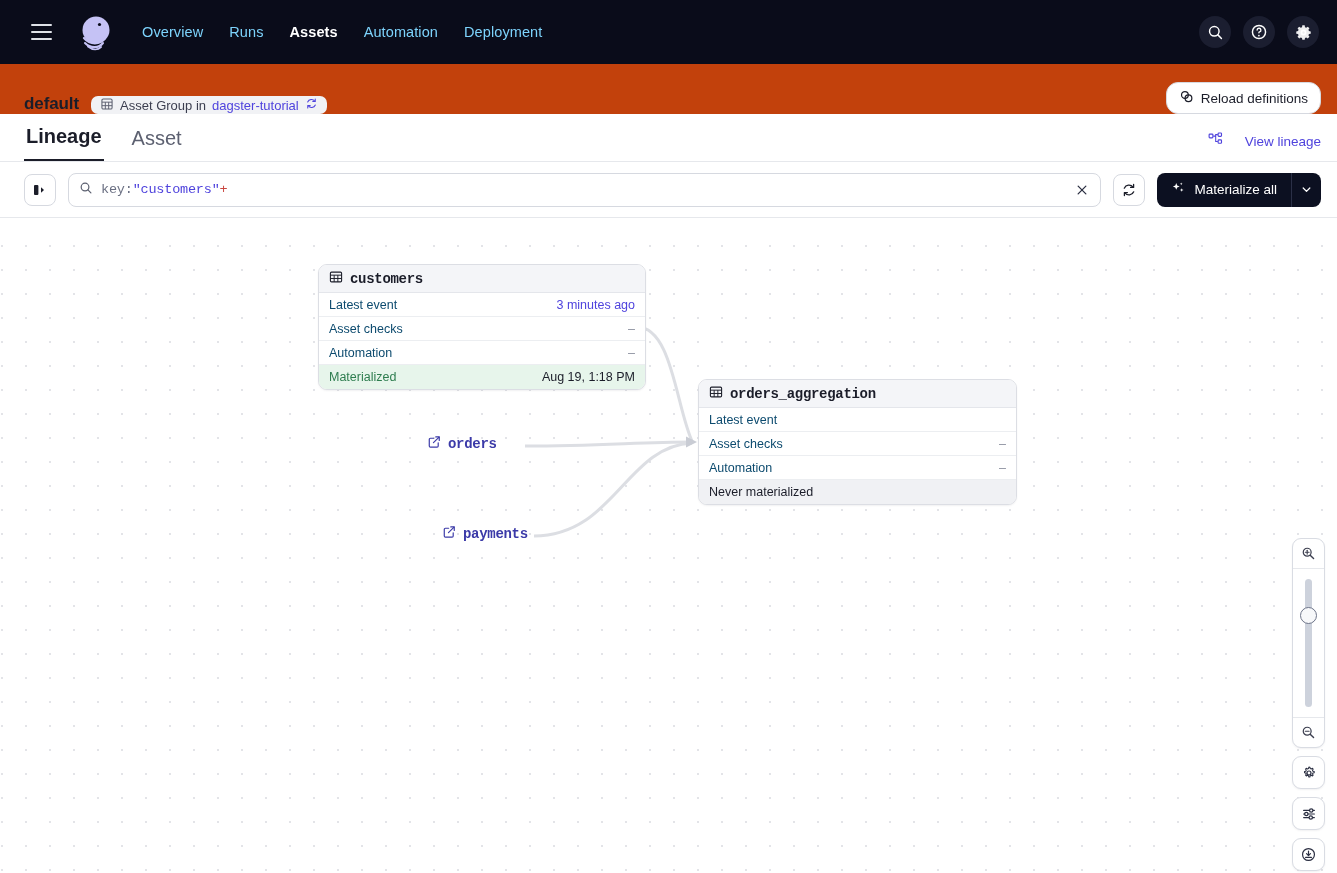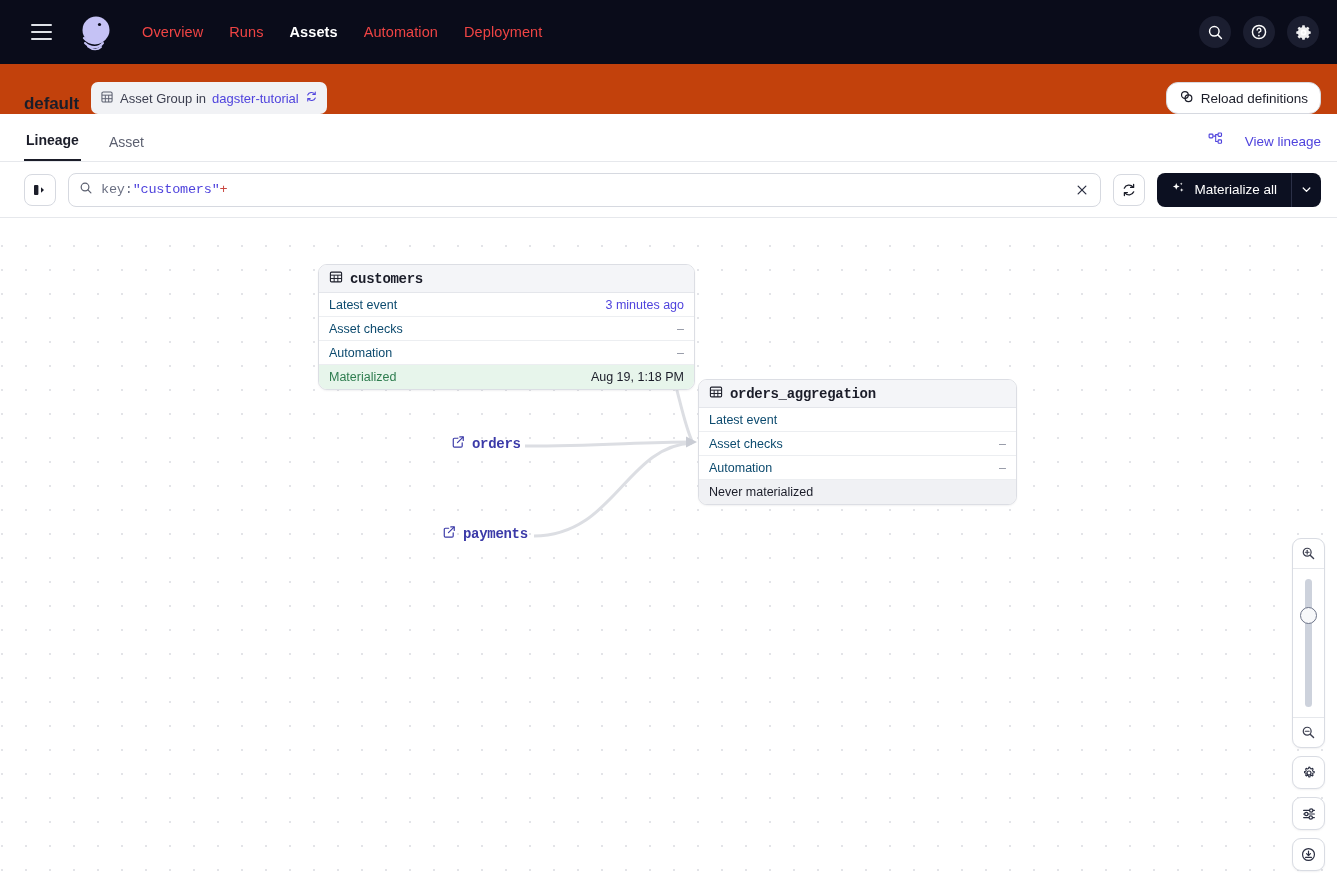--- a/index.html
+++ b/index.html
@@ -17,49 +17,49 @@
     height: 64px; background: #0A0C1A;
     display: flex; align-items: center; padding: 0 16px;
     position: relative;
   }
   .hamburger { width: 34px; height: 34px; display:flex; flex-direction:column;
     justify-content:center; align-items:center; gap:5px; cursor:pointer; margin-left: 8px;}
   .hamburger i { display:block; width:21px; height:2px; background:#DFE2E8; border-radius:1px;}
   .logo { width:40px; height:40px; margin-left:18px; position:relative;}
   .logo svg { display:block; }
   .nav-links { display:flex; align-items:center; gap:26px; margin-left: 26px; }
-  .nav-link { color:#ef4444; font-size:14.5px; cursor:pointer; letter-spacing:0.1px;}
+  .nav-link { color:#7dd3fc; font-size:14.5px; cursor:pointer; letter-spacing:0.1px;}
   .nav-link.active { color:#ffffff; font-weight:bold; }
   .nav-right { position:absolute; right:18px; top:0; height:64px; display:flex; align-items:center; gap:12px;}
   .circ-btn { width:32px; height:32px; border-radius:50%; background:#1B1E30;
     display:flex; align-items:center; justify-content:center; cursor:pointer;}
 
   
   .header-row {
     height: 50px; display:flex; align-items:flex-end; padding: 0 16px 0 24px;
     position:relative; background:#c2410c;
   }
   .page-title { font-size:17px; font-weight:bold; color:#1B1D29; letter-spacing:-0.1px;}
   .chip {
-    margin-left:12px; height:32px; background:#F1F2F5; border-radius:7px;
+    margin-left:12px; height:18px; background:#F1F2F5; border-radius:7px;
     display:flex; align-items:center; gap:6px; padding:0 9px; font-size:13px; color:#3B3E4F;margin-top:36px;
   }
   .chip a { color:#4F43DD; text-decoration:none; cursor:pointer;}
   .reload-btn {
     position:absolute; right:16px; height:32px; border:1px solid #D6D9E0; border-radius:12px;
     background:#fff; display:flex; align-items:center; gap:7px; padding:0 12px;
     font-size:13.5px; color:#1B1D29; cursor:pointer;
   }
 
   
   .tabs-row {
     height:48px; display:flex; align-items:flex-end; padding:0 16px 0 24px;
     border-bottom:1px solid #E6E8EC; position:relative; background:#fff;
   }
-  .tab { font-size:14px; padding: 0 2px 11px 2px; margin-right:26px; cursor:pointer; color:#5C6070;}
+  .tab { font-size:20px; padding: 0 2px 11px 2px; margin-right:26px; cursor:pointer; color:#5C6070;}
   .tab.active { color:#1B1D29; font-weight:bold; border-bottom:2.5px solid #1B1D29; }
   .view-lineage {
     position:absolute; right:16px; bottom:11px; display:flex; align-items:center; gap:22px;
     color:#4F43DD; font-size:13.5px; cursor:pointer;
   }
 
   
   .toolbar {
     height:56px; display:flex; align-items:center; padding:0 16px 0 24px; gap:12px;
     background:#fff; border-bottom:1px solid #E6E8EC; position:relative; z-index:5;
@@ -312,21 +312,21 @@
 
     <path d="M637 103 C672 103, 676 182, 692 217" stroke="#DCDEE3" stroke-width="3" fill="none"></path>
 
     <path d="M525 222 C600 222, 640 218, 692 218" stroke="#DCDEE3" stroke-width="3" fill="none"></path>
 
     <path d="M534 312 C614 312, 626 222, 692 219" stroke="#DCDEE3" stroke-width="3" fill="none"></path>
 
     <path d="M686 212.5 L697 218 L686 223.5 Z" fill="#C9CCD4"></path>
   </svg>
 
-  <div class="node" style="left:318px; top:40px; width:377px;">
+  <div class="node" style="left:318px; top:40px; width:328px;">
     <div class="node-head">
       <span>
         <svg width="14" height="14" viewBox="0 0 16 16">
             <rect x="1.6" y="2.4" width="12.8" height="11.2" rx="1.3" stroke="#1B1D29" stroke-width="1.25" fill="none"></rect>
             <line x1="1.6" y1="5.9" x2="14.4" y2="5.9" stroke="#1B1D29" stroke-width="1.1"></line>
             <line x1="1.6" y1="9.7" x2="14.4" y2="9.7" stroke="#1B1D29" stroke-width="1.1"></line>
             <line x1="5.9" y1="5.9" x2="5.9" y2="13.6" stroke="#1B1D29" stroke-width="1.1"></line>
             <line x1="10.1" y1="5.9" x2="10.1" y2="13.6" stroke="#1B1D29" stroke-width="1.1"></line>
           </svg>
       </span>
@@ -374,21 +374,21 @@
     <div class="node-row">
       <span class="row-label">Automation</span>
       <span class="row-val dash">–</span>
     </div>
     <div class="node-row grey">
       <span class="row-label">Never materialized</span>
       <span class="row-val"></span>
     </div>
   </div>
 
-  <div class="ext-node" style="left:451px; top:211px;">
+  <div class="ext-node" style="left:427px; top:211px;">
     <span>
       <svg width="14" height="14" viewBox="0 0 16 16">
           <path d="M12.8 8.9v3.7a1.3 1.3 0 0 1-1.3 1.3H3.9a1.3 1.3 0 0 1-1.3-1.3V5a1.3 1.3 0 0 1 1.3-1.3h3.7" stroke="#3B3AA8" stroke-width="1.35" fill="none" stroke-linecap="round"></path>
           <path d="M10 2.2h4v4" stroke="#3B3AA8" stroke-width="1.35" fill="none" stroke-linecap="round" stroke-linejoin="round"></path>
           <line x1="7.4" y1="8.8" x2="13.8" y2="2.4" stroke="#3B3AA8" stroke-width="1.35" stroke-linecap="round"></line>
         </svg>
     </span>
     <span class="ext-label mono">orders</span>
   </div>
 

